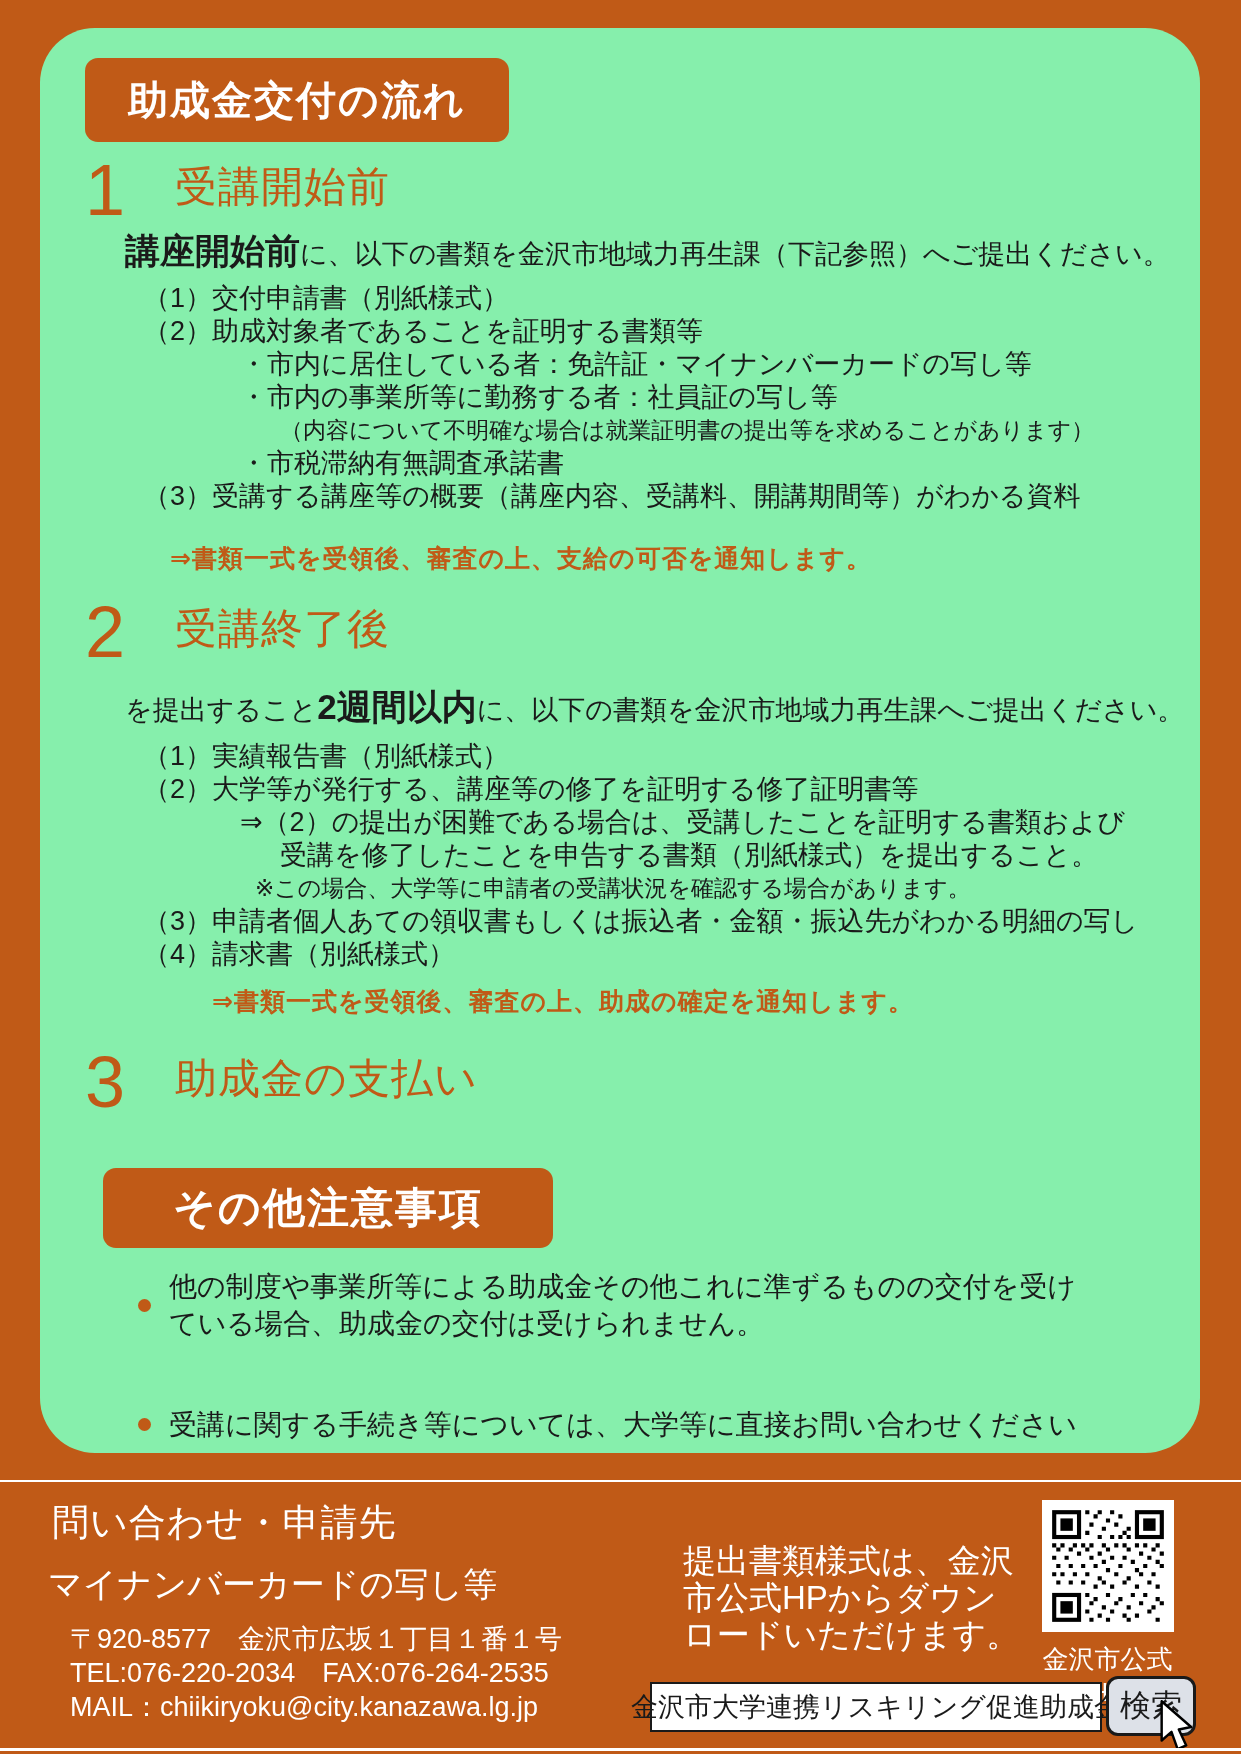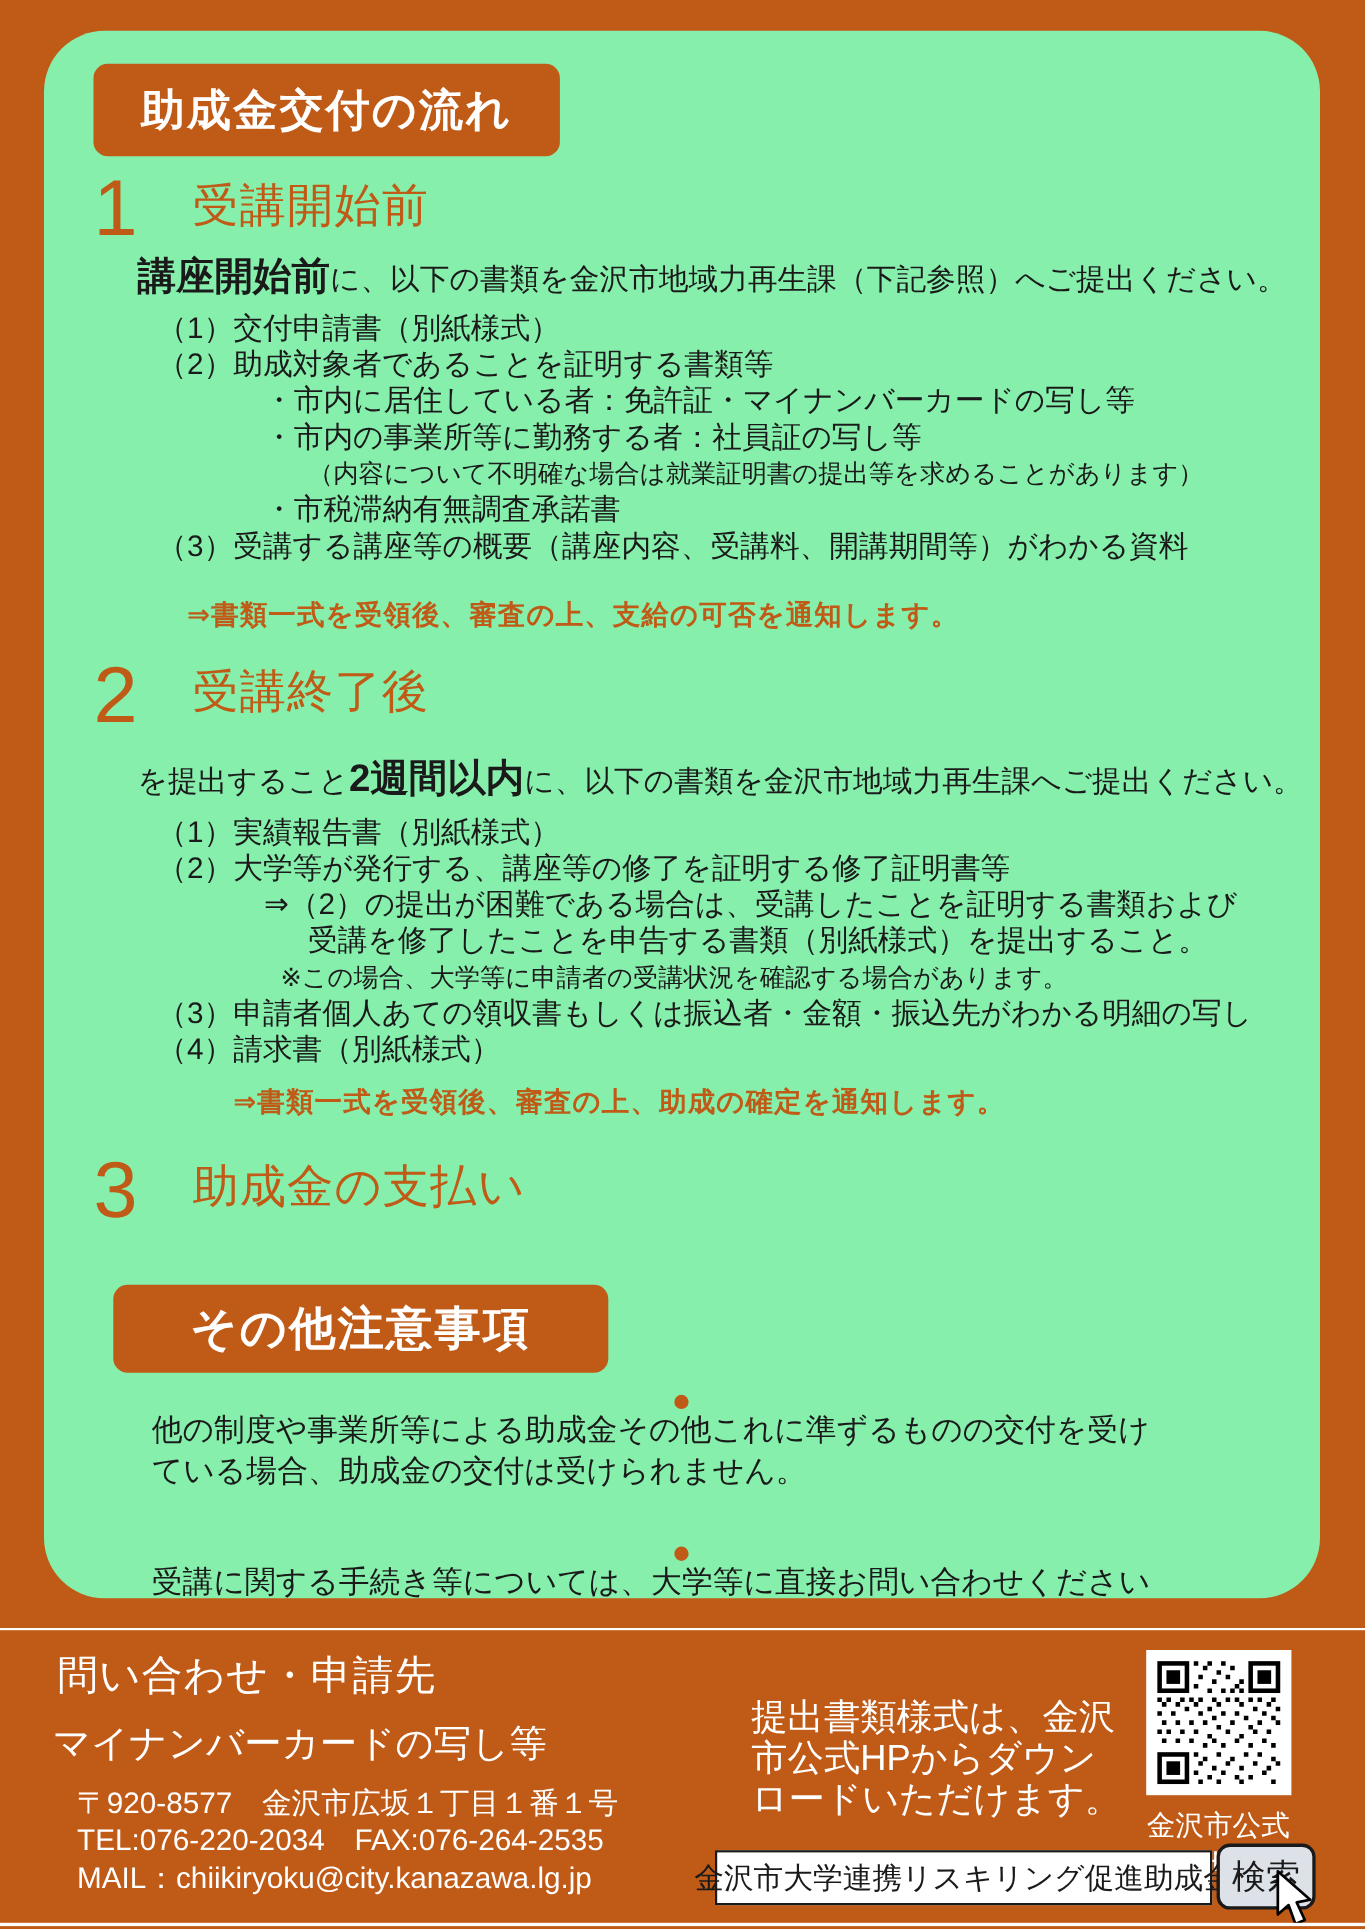--- a/index.html
+++ b/index.html
@@ -45,21 +45,21 @@
   .ind2{margin-left:137px;}
   .ind3{margin-left:112px;}
   .small-note{font-size:23px;}
   .result{
     position:absolute;color:#C05A17;font-weight:bold;font-size:25px;
     white-space:nowrap;letter-spacing:1px;
   }
   .result1{left:130px;top:514px;}
   .result2{left:172px;top:957px;}
   .body3{position:absolute;left:95px;top:1098px;font-size:26px;white-space:nowrap;}
-  .bullet-row{position:absolute;left:98px;display:flex;width:980px;flex-direction:column;}
+  .bullet-row{position:absolute;left:98px;display:flex;width:980px;}
   .bullet-dot{
     flex:0 0 auto;width:13px;height:13px;border-radius:50%;
     background:#C05A17;margin-right:18px;align-self:center;
   }
   .bullet-text{font-size:28px;line-height:37px;}
   .b1{top:1240px;}
   .b2{top:1324px;}
   .b3{top:1378px;}
   .b1 .bullet-text{width:930px;}
   

